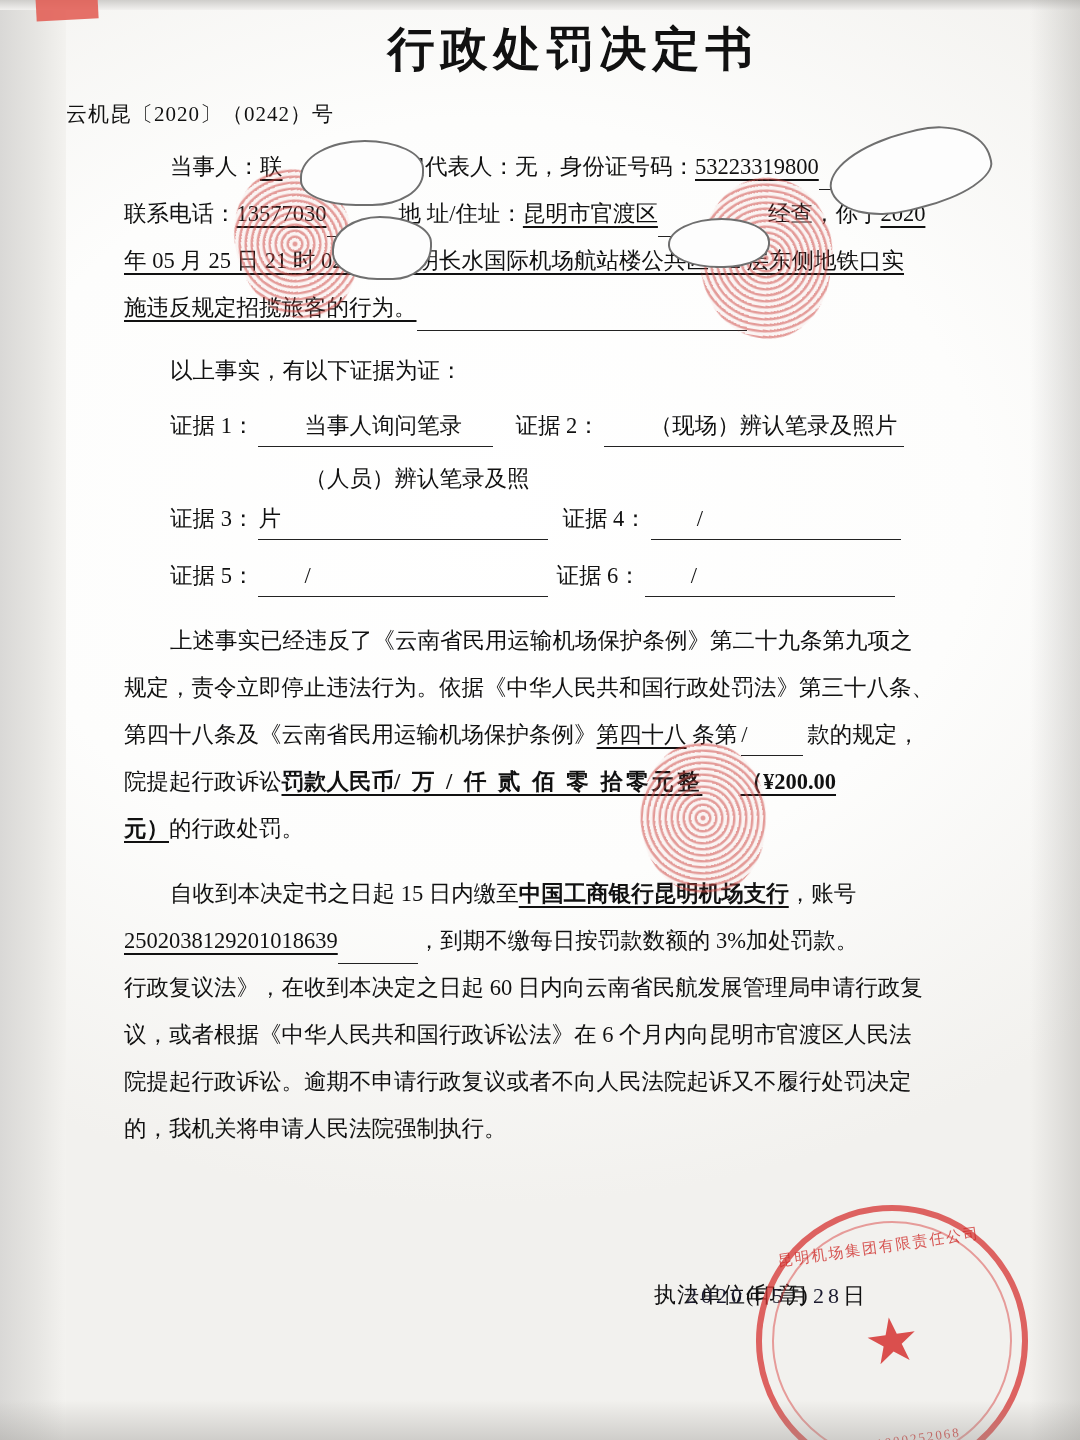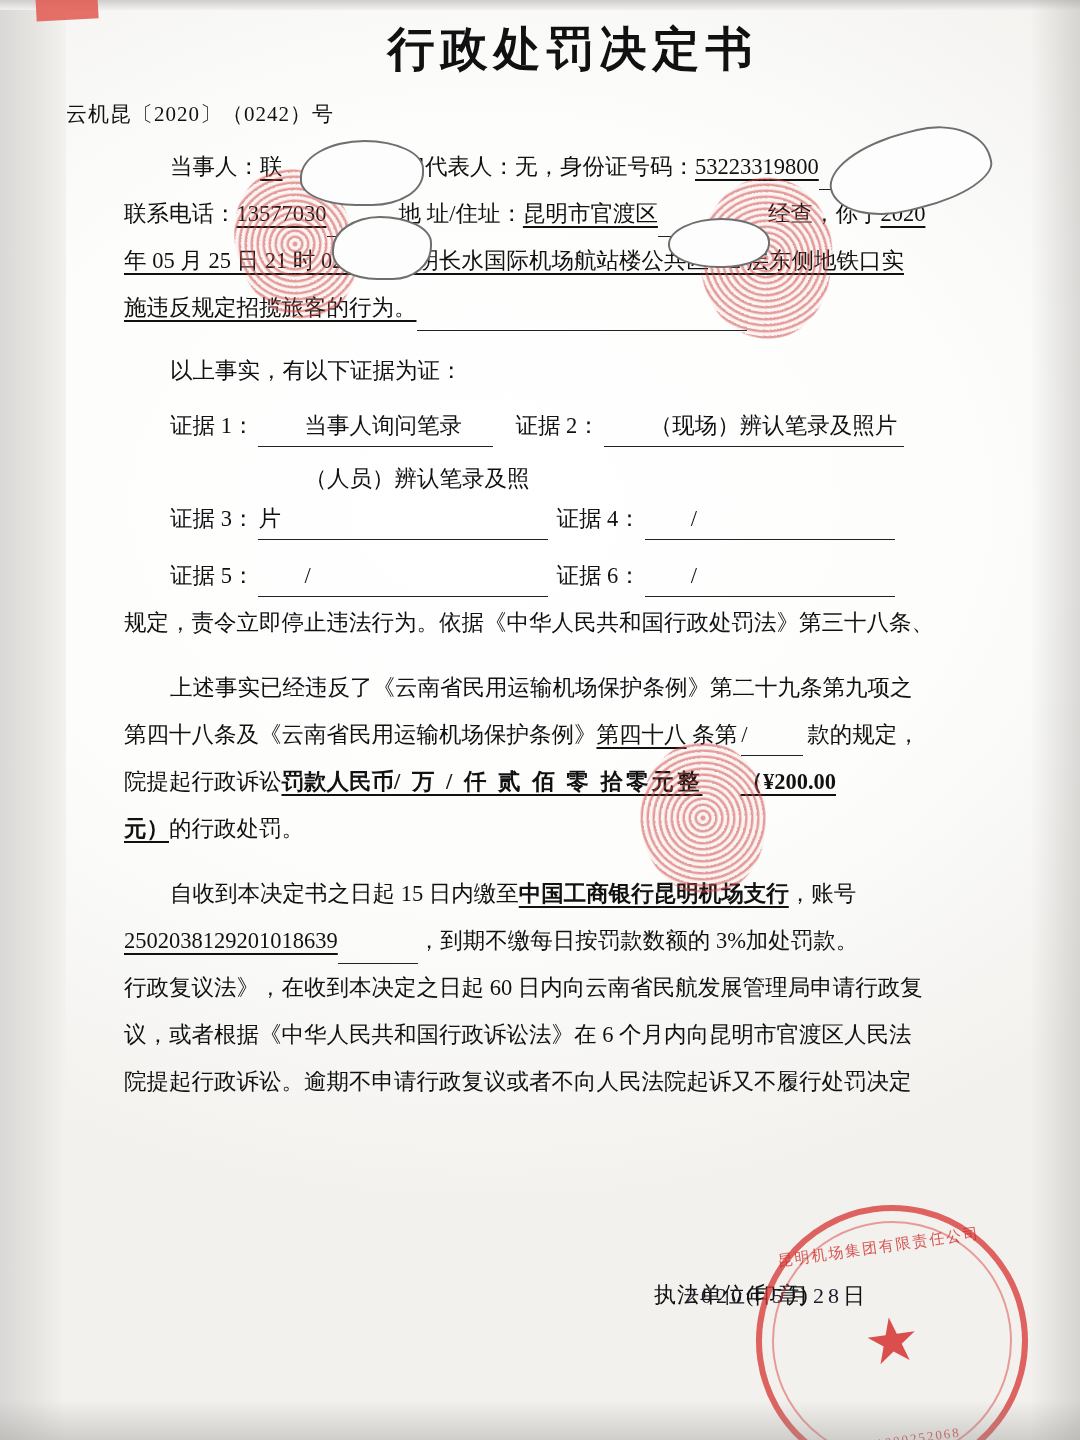--- a/index.html
+++ b/index.html
@@ -219,32 +219,32 @@
       <span class="u">施违反规定招揽旅客的行为。</span><span class="ul-fill" style="width:330px;height:26px"></span>
     </p>
 
     <p class="p indent" style="margin-top:16px">以上事实，有以下证据为证：</p>
 
     <p class="p indent" style="margin-top:8px">
       <span class="ev-label">证据 1：</span><span class="ev-val" style="width:235px">当事人询问笔录</span><span class="ev-label" style="margin-left:18px">证据 2：</span><span class="ev-val" style="width:300px">（现场）辨认笔录及照片</span>
     </p>
 
     <p class="p indent" style="margin-top:10px">
-      <span class="ev-label">证据 3：</span><span class="ev-val" style="width:290px">（人员）辨认笔录及照片</span><span class="ev-label" style="margin-left:4px">证据 4：</span><span class="ev-val" style="width:250px">/</span>
+      <span class="ev-label">证据 3：</span><span class="ev-val" style="width:290px">（人员）辨认笔录及照片</span><span class="ev-label" style="margin-left:10px">证据 4：</span><span class="ev-val" style="width:250px">/</span>
     </p>
 
     <p class="p indent" style="margin-top:10px">
       <span class="ev-label">证据 5：</span><span class="ev-val" style="width:290px">/</span><span class="ev-label" style="margin-left:4px">证据 6：</span><span class="ev-val" style="width:250px">/</span>
     </p>
 
-    <p class="p">
-      <span>规定，责令立即停止违法行为。依据《中华人民共和国行政处罚法》</span><span>第三十八条、</span>
-    </p>
     <p class="p indent" style="margin-top:18px">
       <span>上述事实已经违反了《云南省民用运输机场保护条例》</span><span>第二十九条第九项之</span>
+    </p>
+    <p class="p">
+      <span>规定，责令立即停止违法行为。依据《中华人民共和国行政处罚法》</span><span>第三十八条、</span>
     </p>
     <p class="p">
       <span>第四十八条及《云南省民用运输机场保护条例》</span><span class="u">第四十八</span><span> 条第</span><span class="ev-val" style="width:62px">/</span><span>款的规定，</span>
     </p>
     <p class="p">
       <span>院提起行政诉讼</span><span class="u bold">罚款人民币</span><span class="u bold" style="letter-spacing:3px">/ 万 / 仟 贰 佰 零 拾零元整</span><span class="u bold" style="margin-left:38px">（¥200.00</span>
     </p>
     <p class="p">
       <span class="u bold">元）</span><span>的行政处罚。</span>
     </p>
@@ -252,20 +252,21 @@
     <p class="p indent" style="margin-top:18px">
       <span>自收到本决定书之日起 15 日内缴至</span><span class="u bold">中国工商银行昆明机场支行</span><span>，账号</span>
     </p>
     <p class="p">
       <span class="u">2502038129201018639</span><span class="ul-fill" style="width:80px;height:26px"></span><span>，到期不缴每日按罚款数额的 3%加处罚款。</span>
     </p>
 
     <p class="p">行政复议法》，在收到本决定之日起 60 日内向云南省民航发展管理局申请行政复</p>
     <p class="p">议，或者根据《中华人民共和国行政诉讼法》在 6 个月内向昆明市官渡区人民法</p>
     <p class="p">院提起行政诉讼。逾期不申请行政复议或者不向人民法院起诉又不履行处罚决定</p>
+    <p class="p">的，我机关将申请人民法院强制执行。</p>
 
   </div>
 
   <div class="sign-area">执法单位(印章)</div>
 
   <div class="sign-date">
     <span class="hand-date">2020</span><span>年</span><span class="hand-date">5</span><span>月</span><span class="hand-date">28</span><span>日</span>
   </div>
 
   <div class="seal">

